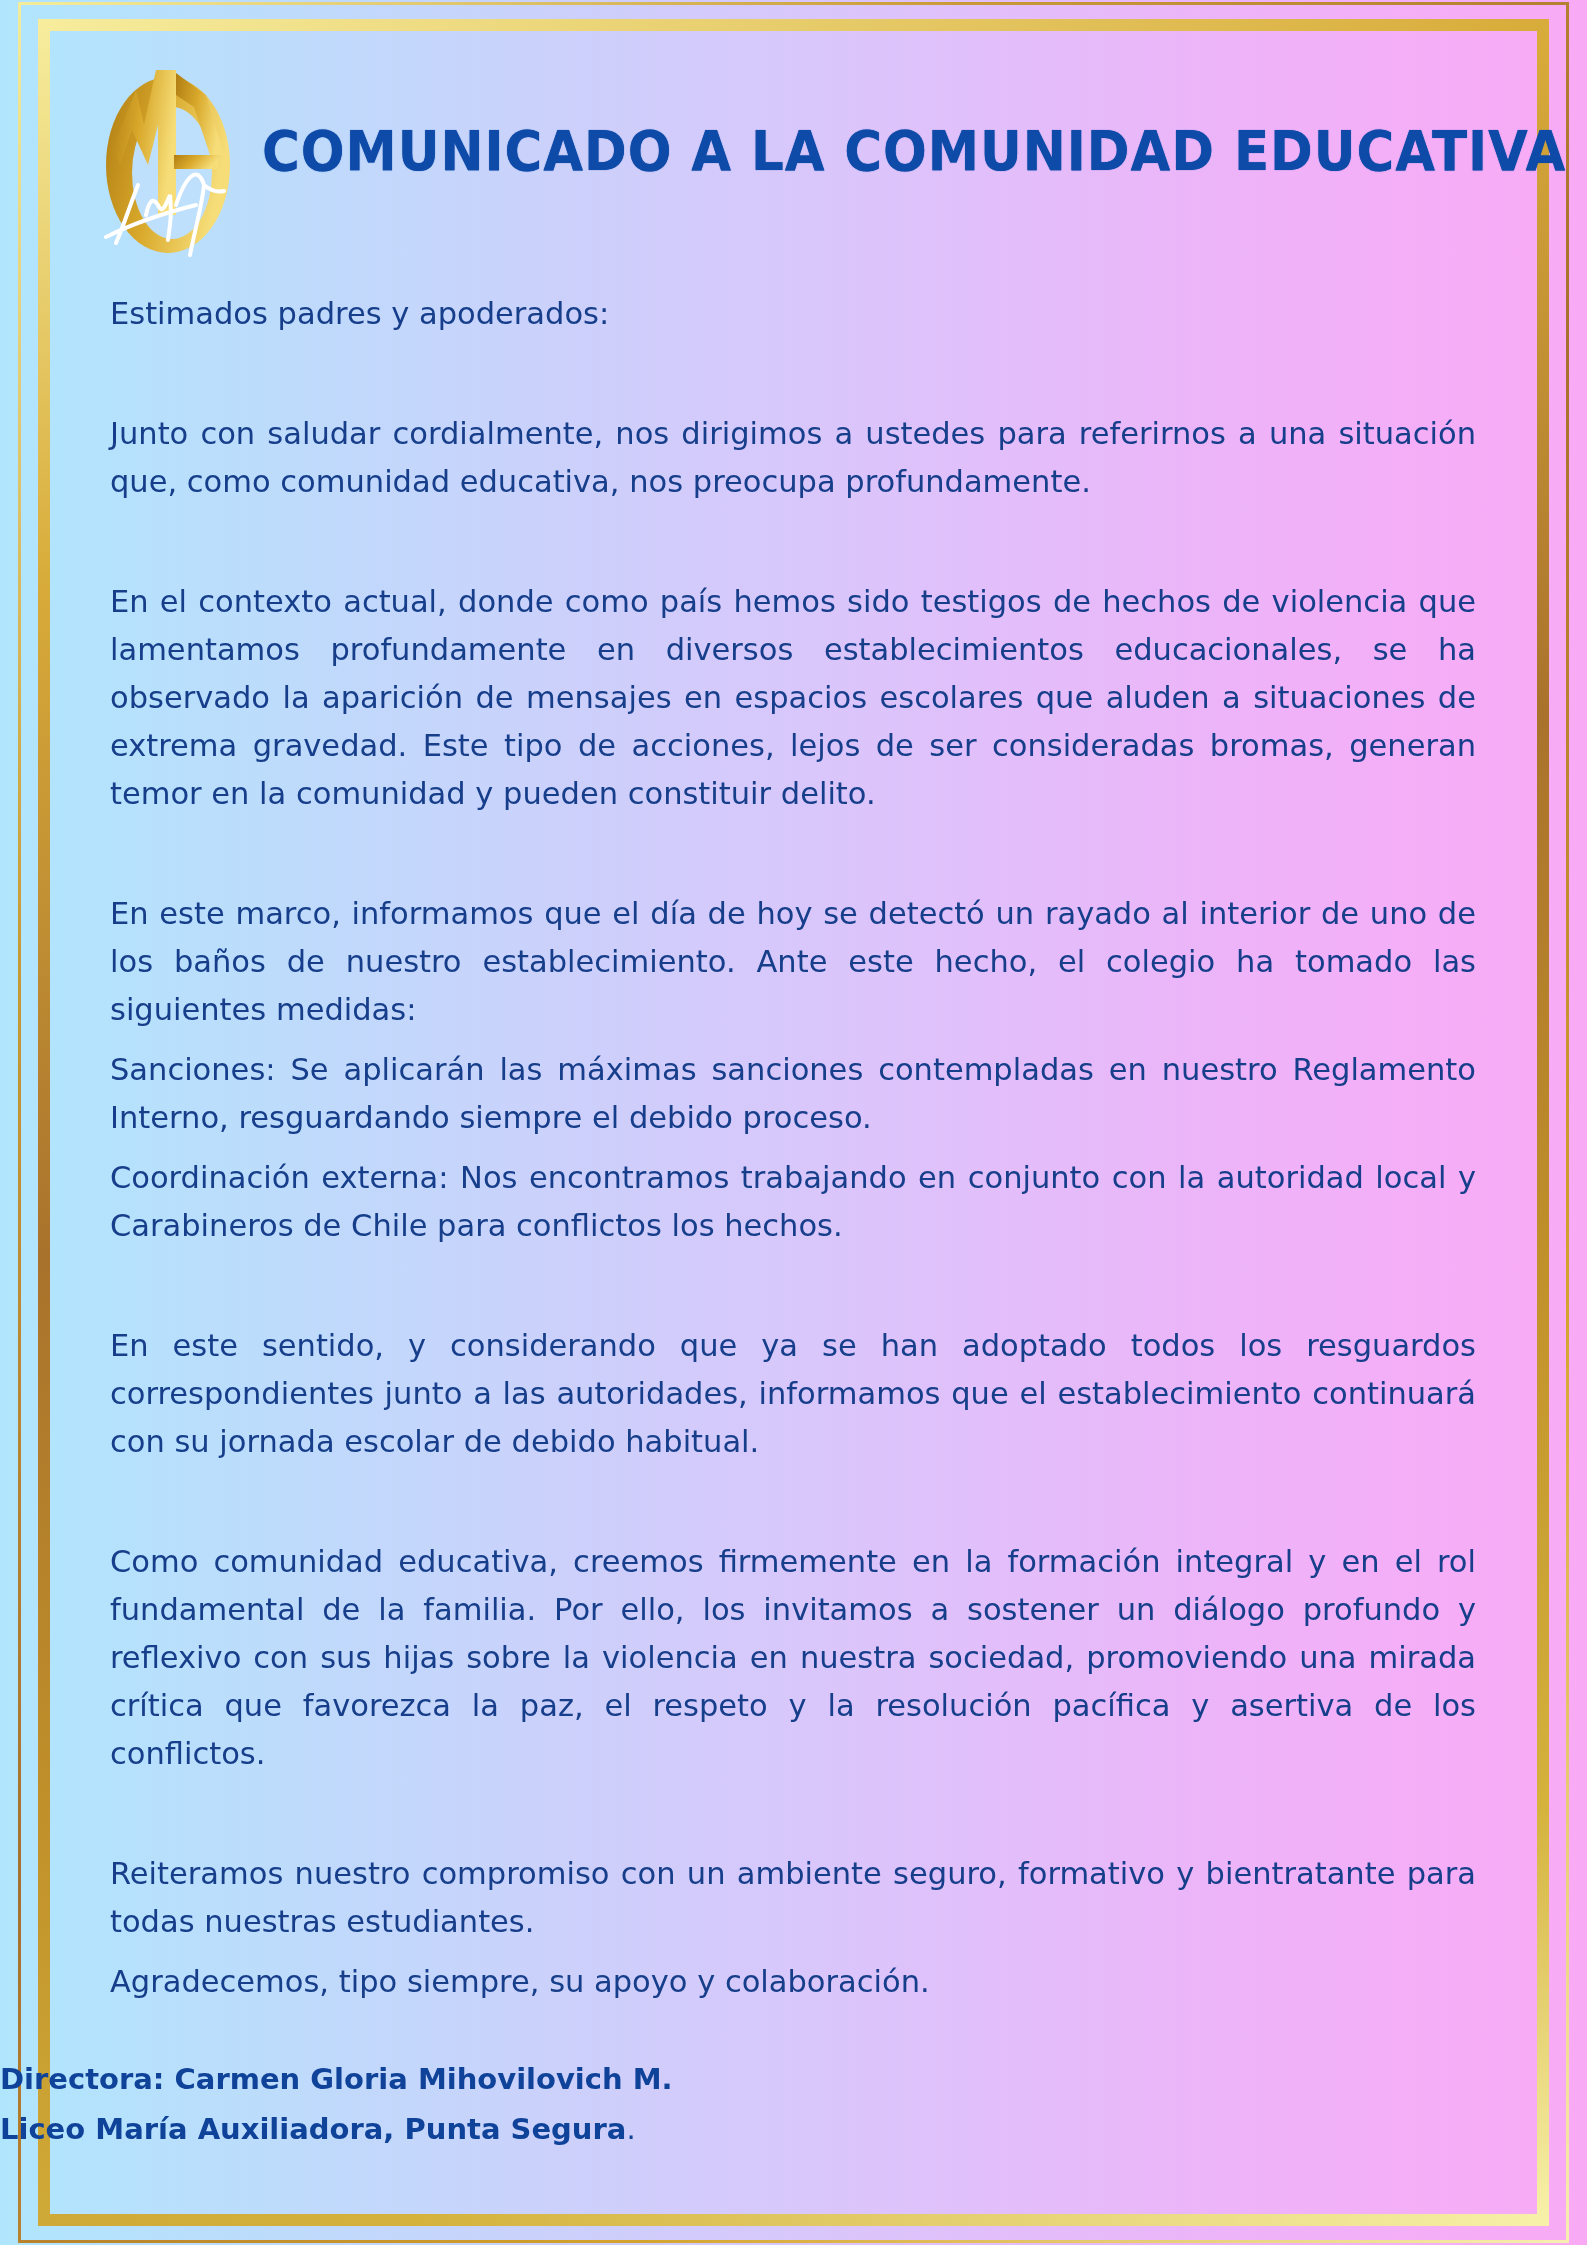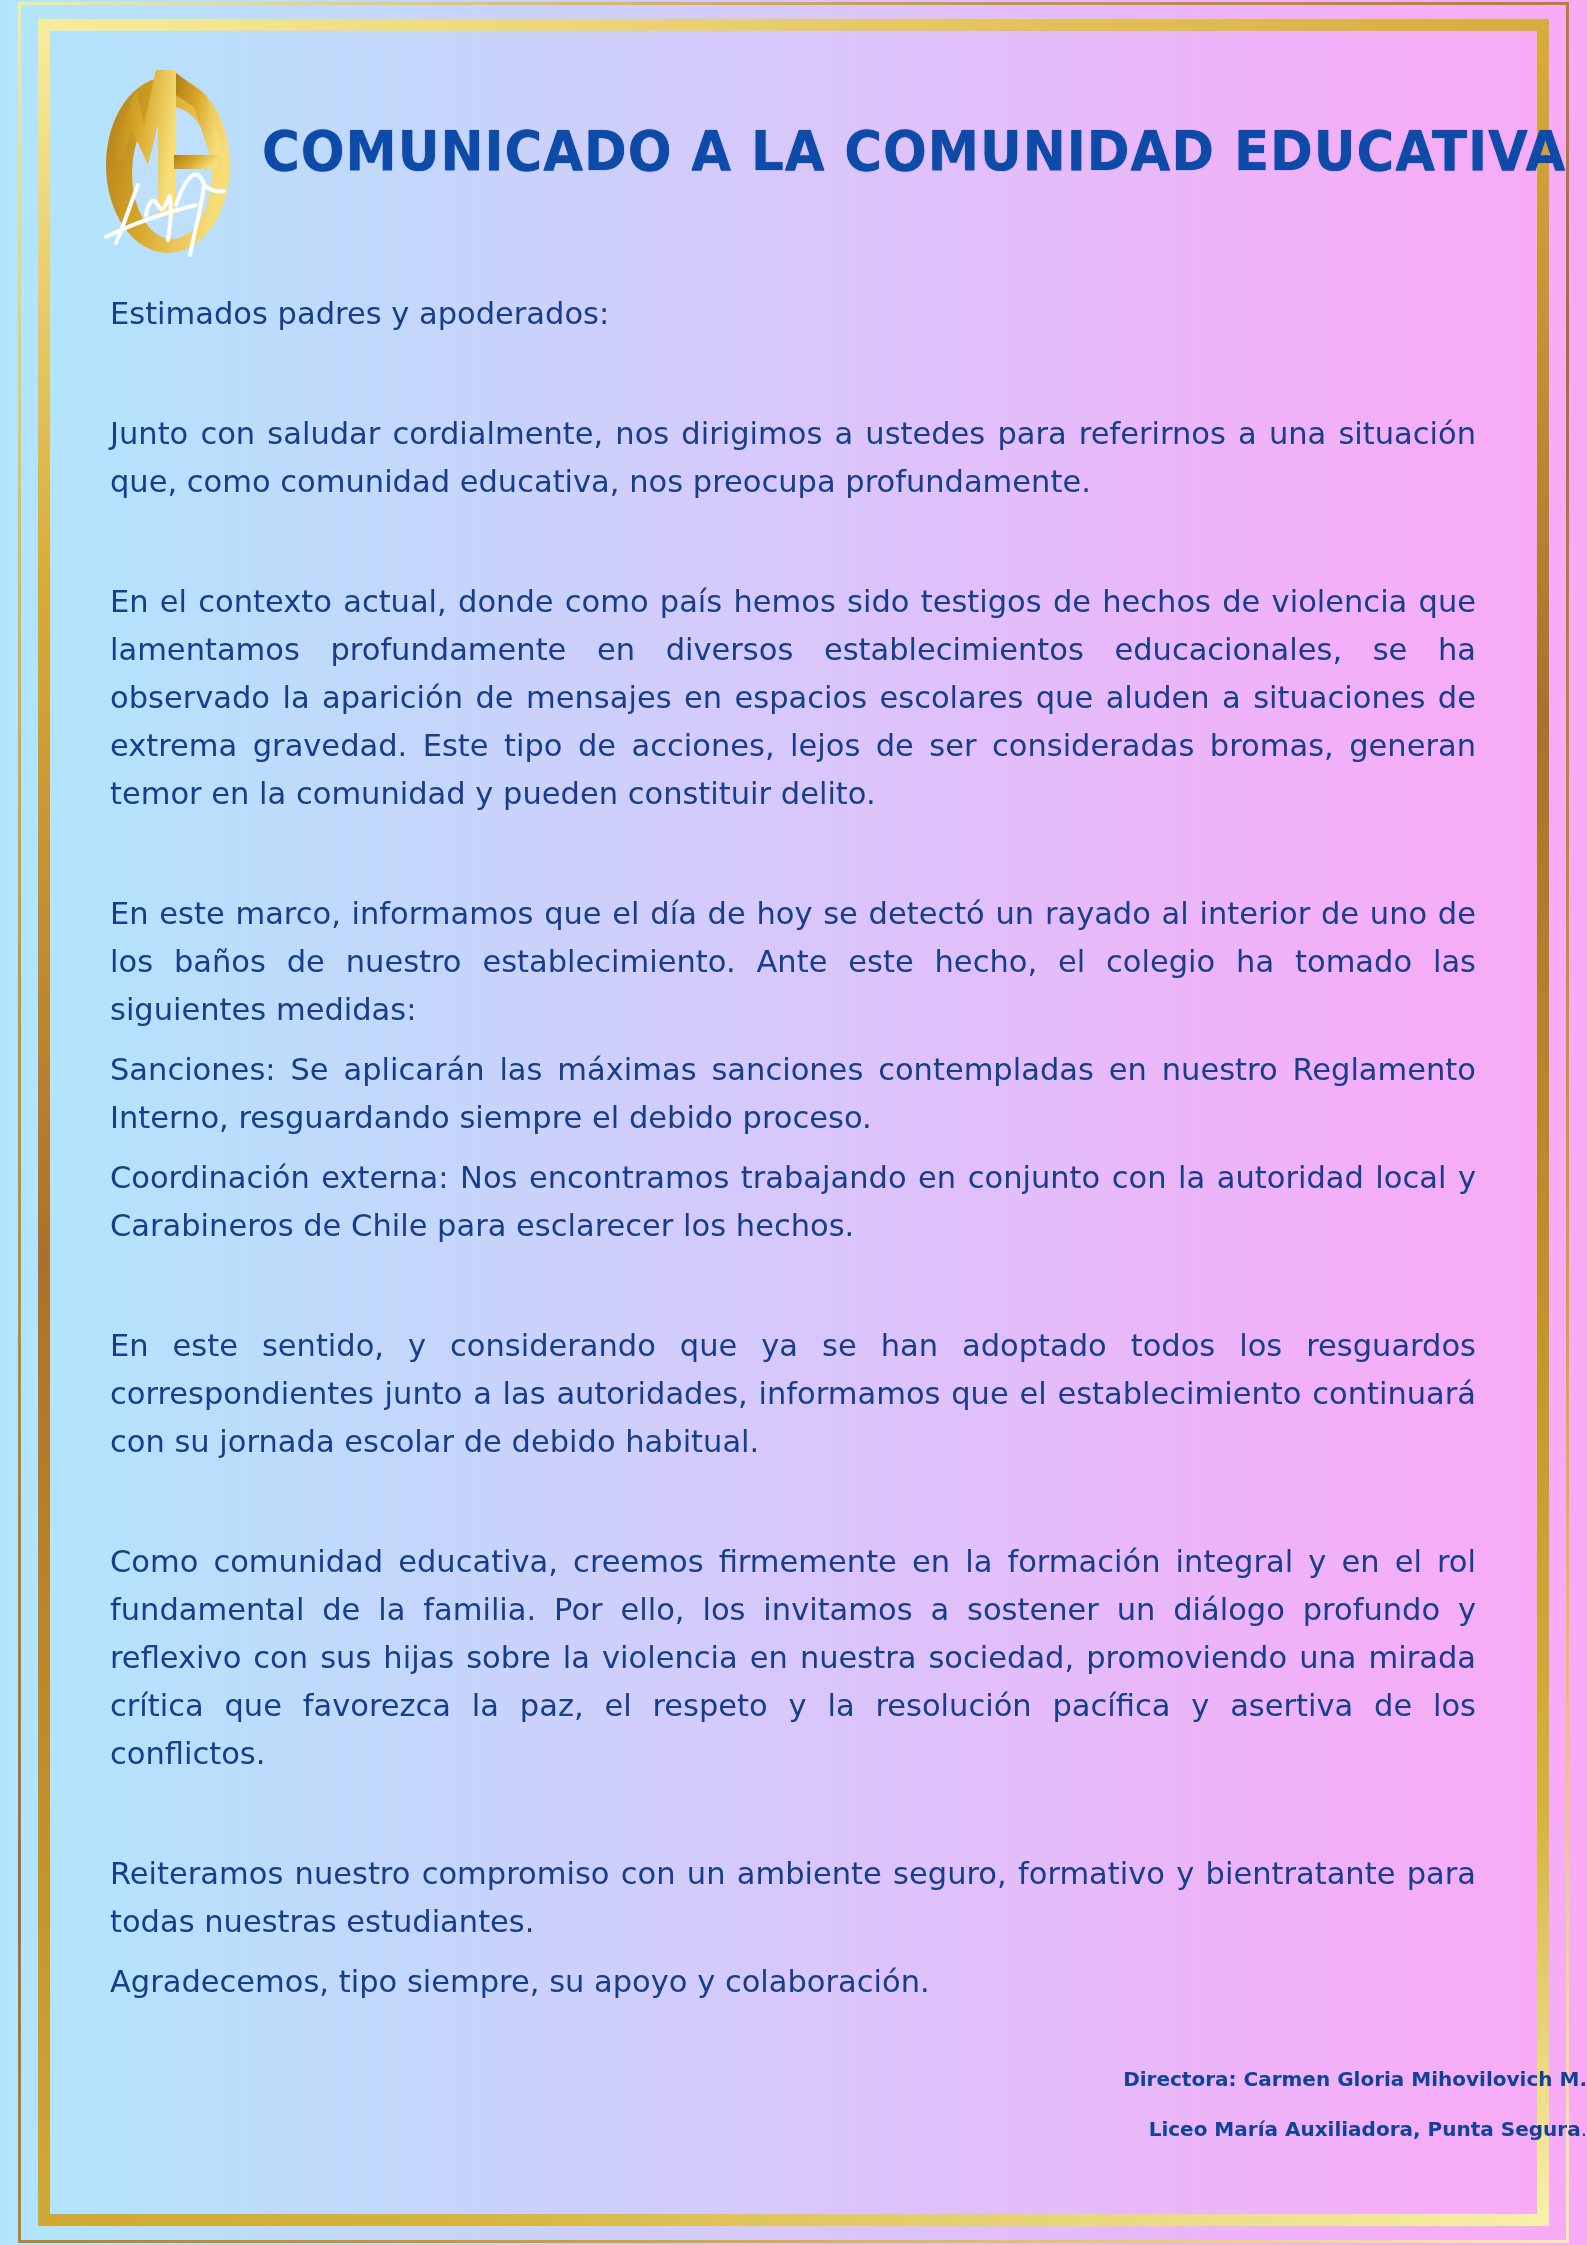--- a/index.html
+++ b/index.html
@@ -63,25 +63,25 @@
       text-align: justify;
       text-align-last: left;
     }
     .letter .gap {
       height: 48px;
     }
     .signature {
       position: absolute;
       left: 0; right: 0;
       top: 2054px;
-      text-align: right;
+      text-align: left;
       color: #0f4299;
       font-family: "DejaVu Sans", sans-serif;
       font-weight: bold;
-      font-size: 20px;
+      font-size: 29px;
       line-height: 50px;
     }
     .signature .dot {
       font-weight: normal;
     }
   </style>
 </head>
 <body>
 
 <div class="outer-frame"></div>
@@ -117,21 +117,21 @@
   <div class="gap"></div>
 
   <p>Junto con saludar cordialmente, nos dirigimos a ustedes para referirnos a una situación que, como comunidad educativa, nos preocupa profundamente.</p>
   <div class="gap"></div>
 
   <p>En el contexto actual, donde como país hemos sido testigos de hechos de violencia que lamentamos profundamente en diversos establecimientos educacionales, se ha observado la aparición de mensajes en espacios escolares que aluden a situaciones de extrema gravedad. Este tipo de acciones, lejos de ser consideradas bromas, generan temor en la comunidad y pueden constituir delito.</p>
   <div class="gap"></div>
 
   <p>En este marco, informamos que el día de hoy se detectó un rayado al interior de uno de los baños de nuestro establecimiento. Ante este hecho, el colegio ha tomado las siguientes medidas:</p>
   <p>Sanciones: Se aplicarán las máximas sanciones contempladas en nuestro Reglamento Interno, resguardando siempre el debido proceso.</p>
-  <p>Coordinación externa: Nos encontramos trabajando en conjunto con la autoridad local y Carabineros de Chile para esclarecer los hechos.</p>
+  <p>Coordinación externa: Nos encontramos trabajando en conjunto con la autoridad local y Carabineros de Chile para conflictos los hechos.</p>
   <div class="gap"></div>
 
   <p>En este sentido, y considerando que ya se han adoptado todos los resguardos correspondientes junto a las autoridades, informamos que el establecimiento continuará con su jornada escolar de debido habitual.</p>
   <div class="gap"></div>
 
   <p>Como comunidad educativa, creemos firmemente en la formación integral y en el rol fundamental de la familia. Por ello, los invitamos a sostener un diálogo profundo y reflexivo con sus hijas sobre la violencia en nuestra sociedad, promoviendo una mirada crítica que favorezca la paz, el respeto y la resolución pacífica y asertiva de los conflictos.</p>
   <div class="gap"></div>
 
   <p>Reiteramos nuestro compromiso con un ambiente seguro, formativo y bientratante para todas nuestras estudiantes.</p>
   <p>Agradecemos, tipo siempre, su apoyo y colaboración.</p>

